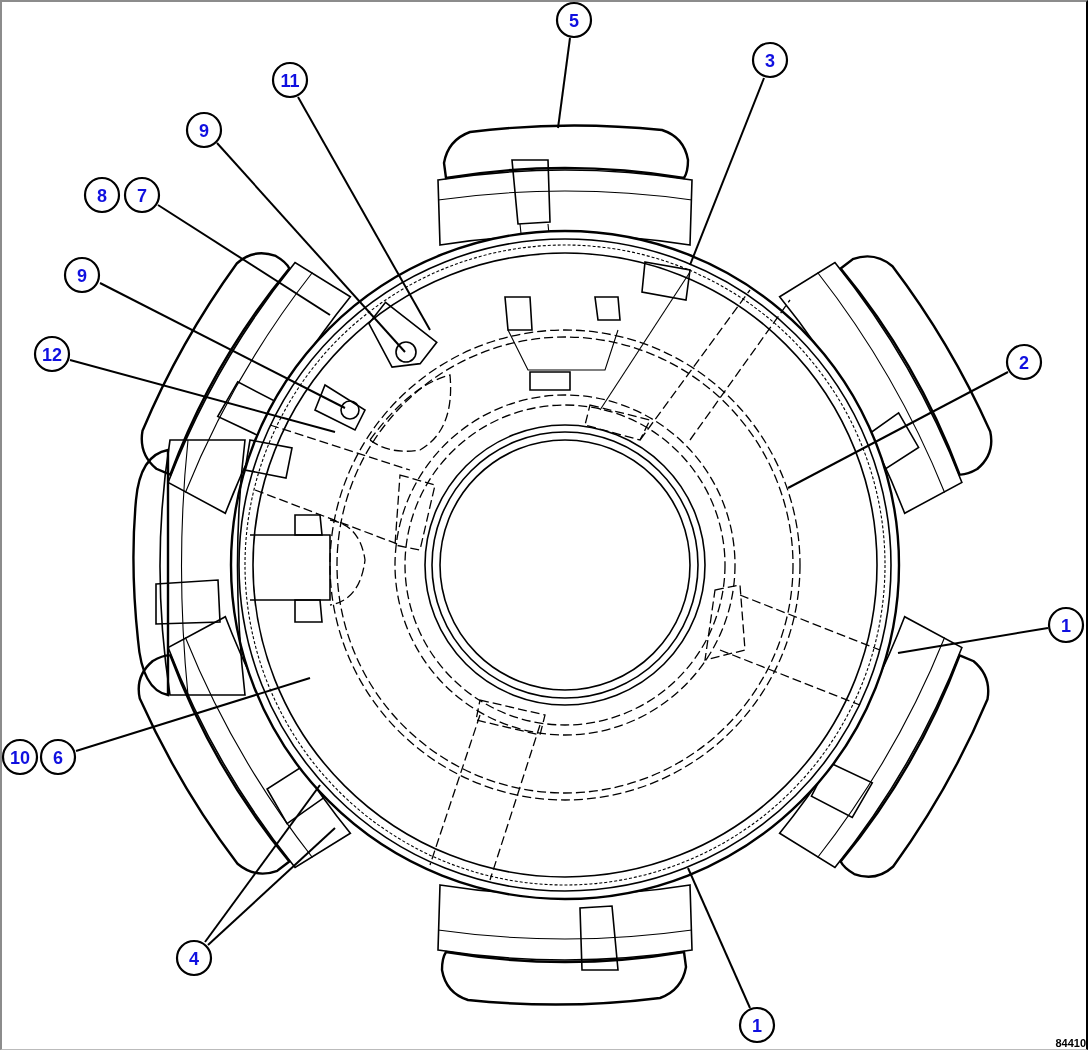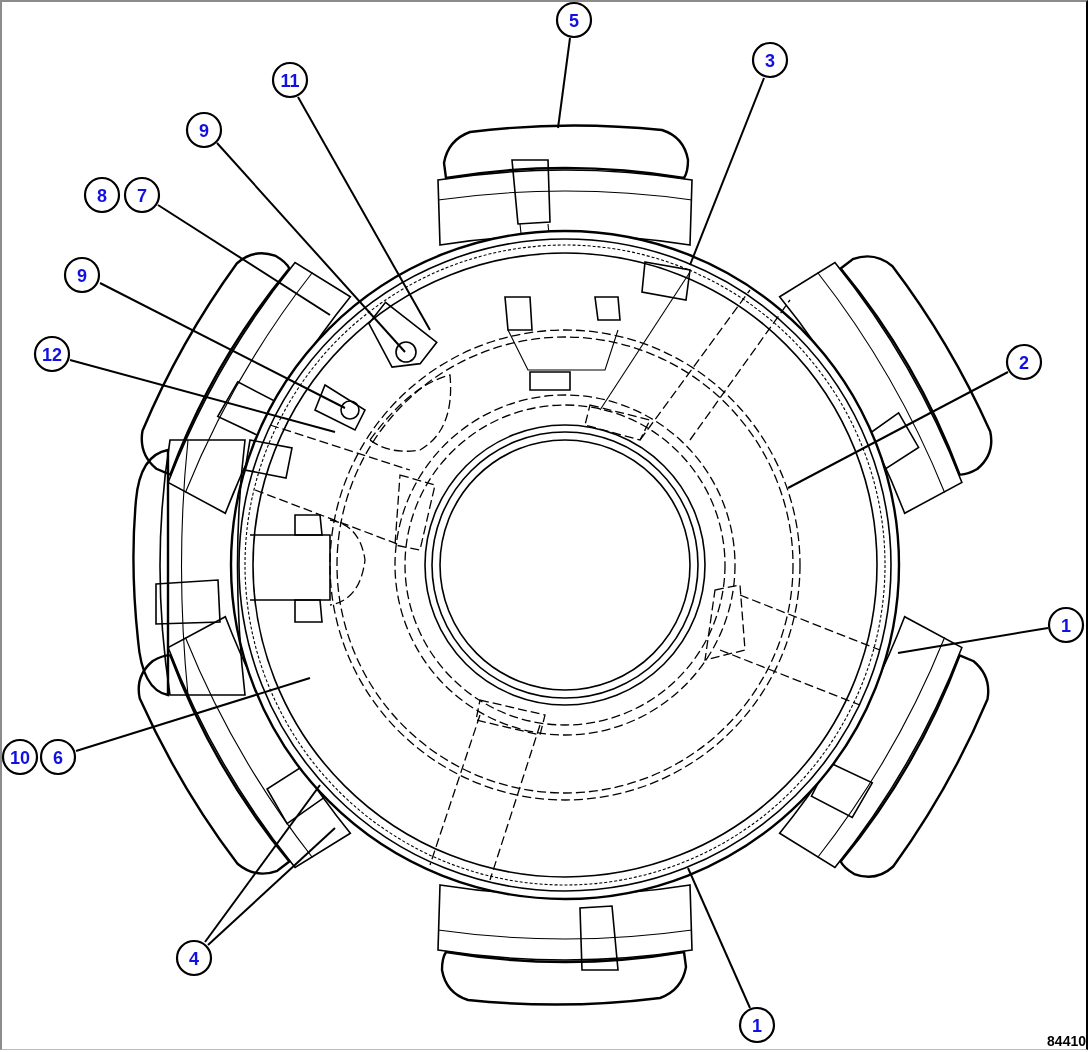--- a/index.html
+++ b/index.html
@@ -6,21 +6,21 @@
     body { width: 1090px; height: 1052px; overflow: hidden; position: relative; font-family: "Liberation Sans", sans-serif; }
     .frame { position: absolute; left: 0; top: 0; width: 1088px; height: 1050px; border-left: 2px solid #8c8c8c; border-top: 2px solid #8c8c8c; border-right: 2px solid #000; border-bottom: 1px solid #bbb; box-sizing: border-box; }
     svg { position: absolute; left: 0; top: 0; }
     .ln { fill: none; stroke: #000; stroke-width: 1.6; }
     .ln2 { fill: none; stroke: #000; stroke-width: 2.4; }
     .thin { fill: none; stroke: #000; stroke-width: 1.1; }
     .dash { fill: none; stroke: #000; stroke-width: 1.3; stroke-dasharray: 9 4; }
     .lead { stroke: #000; stroke-width: 2; fill: none; }
     .bubble circle { fill: #fff; stroke: #000; stroke-width: 2.2; }
     .bubble text { fill: #1010e0; font-family: "Liberation Sans", sans-serif; font-weight: bold; font-size: 18px; text-anchor: middle; dominant-baseline: central; }
-    .figid { position: absolute; right: 4px; bottom: 3px; font-family: "Liberation Sans", sans-serif; font-size: 14px; font-weight: bold; color: #000; }
+    .figid { position: absolute; right: 4px; bottom: 3px; font-family: "Liberation Sans", sans-serif; font-size: 11px; font-weight: bold; color: #000; }
   </style>
 </head>
 <body>
 
 <div class="frame"></div>
 
 <svg width="1090" height="1052" viewBox="0 0 1090 1052">
 
   <g>
 

